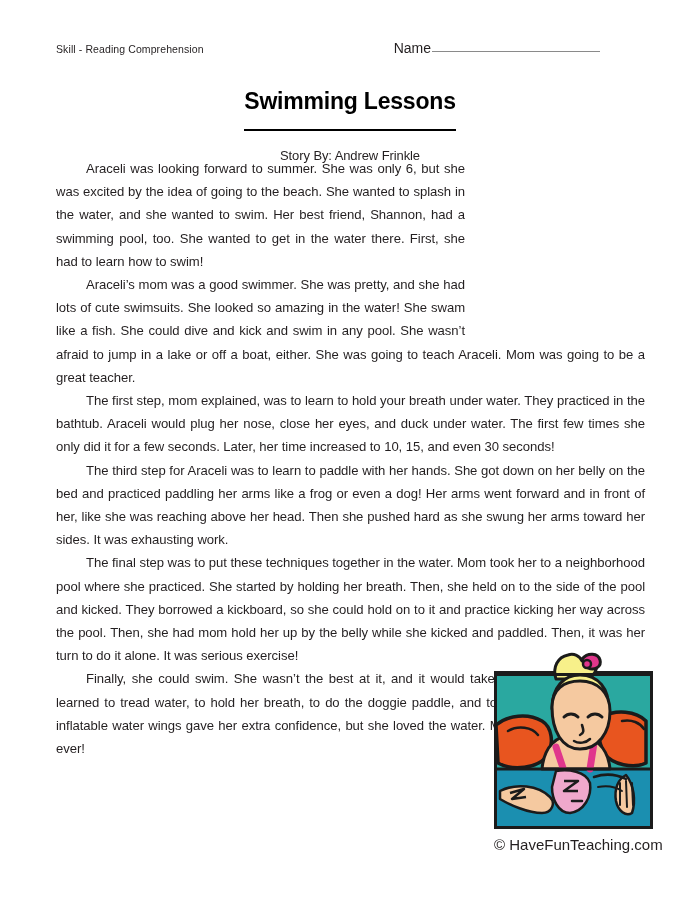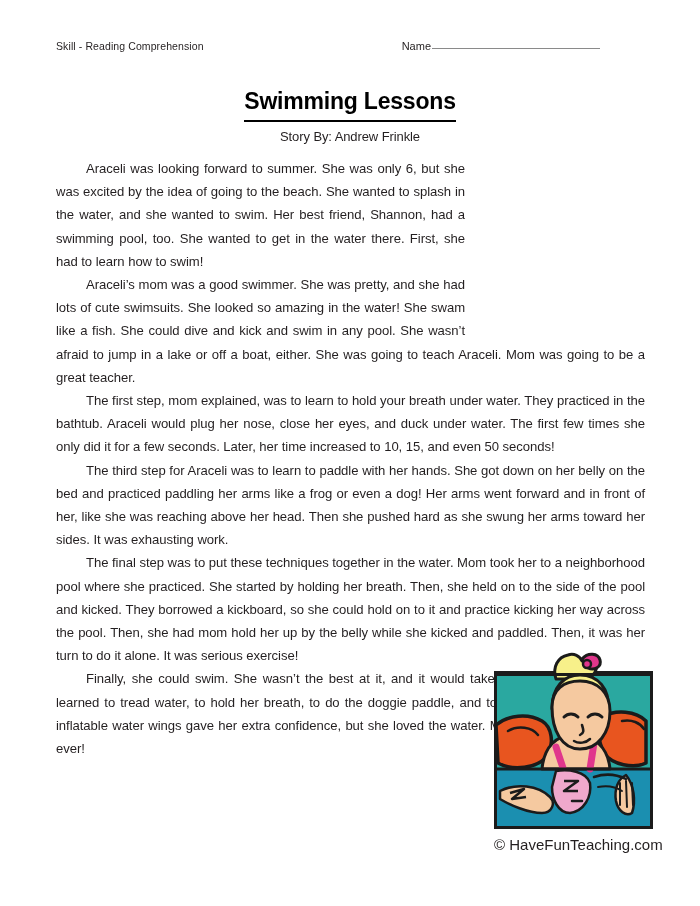--- a/index.html
+++ b/index.html
@@ -40,21 +40,21 @@
     color: #231f20;
     letter-spacing: 0.1px;
     white-space: nowrap;
   }
   .name-block {
     display: flex;
     align-items: baseline;
     margin-right: 44px;
   }
   .name-label {
-    font-size: 11px;
+    font-size: 14px;
     color: #231f20;
     white-space: nowrap;
   }
   .name-rule {
     display: inline-block;
     width: 168px;
     border-bottom: 1px solid #8a8a8a;
     margin-left: 1px;
     position: relative;
     top: -1px;
@@ -68,25 +68,25 @@
     width: 700px;
     text-align: center;
   }
   .title {
     font-size: 23px;
     font-weight: bold;
     color: #000000;
     letter-spacing: -0.2px;
     display: inline-block;
     border-bottom: 2px solid #000000;
-    padding-bottom: 6px;
+    padding-bottom: 15px;
     line-height: 1.15;
   }
   .byline {
-    margin-top: 7px;
+    margin-top: 17px;
     font-size: 13px;
     color: #231f20;
     letter-spacing: -0.1px;
   }
 
   
   .story {
     position: absolute;
     top: 157px;
     left: 56px;
@@ -161,21 +161,21 @@
 
   <div class="title-wrap">
     <div class="title">Swimming Lessons</div>
     <div class="byline">Story By: Andrew Frinkle</div>
   </div>
 
   <div class="story">
     <div class="float-spacer"></div>
     <p>Araceli was looking forward to summer. She was only 6, but she was excited by the idea of going to the beach. She wanted to splash in the water, and she wanted to swim. Her best friend, Shannon, had a swimming pool, too. She wanted to get in the water there. First, she had to learn how to swim!</p>
     <p>Araceli’s mom was a good swimmer. She was pretty, and she had lots of cute swimsuits. She looked so amazing in the water! She swam like a fish. She could dive and kick and swim in any pool. She wasn’t afraid to jump in a lake or off a boat, either. She was going to teach Araceli. Mom was going to be a great teacher.</p>
-    <p>The first step, mom explained, was to learn to hold your breath under water. They practiced in the bathtub. Araceli would plug her nose, close her eyes, and duck under water. The first few times she only did it for a few seconds. Later, her time increased to 10, 15, and even 50 seconds!</p>
+    <p>The first step, mom explained, was to learn to hold your breath under water. They practiced in the bathtub. Araceli would plug her nose, close her eyes, and duck under water. The first few times she only did it for a few seconds. Later, her time increased to 10, 15, and even 30 seconds!</p>
     <p>The third step for Araceli was to learn to paddle with her hands. She got down on her belly on the bed and practiced paddling her arms like a frog or even a dog! Her arms went forward and in front of her, like she was reaching above her head. Then she pushed hard as she swung her arms toward her sides. It was exhausting work.</p>
     <p>The final step was to put these techniques together in the water. Mom took her to a neighborhood pool where she practiced. She started by holding her breath. Then, she held on to the side of the pool and kicked. They borrowed a kickboard, so she could hold on to it and practice kicking her way across the pool. Then, she had mom hold her up by the belly while she kicked and paddled. Then, it was her turn to do it alone. It was serious exercise!</p>
     <p>Finally, she could swim. She wasn’t the best at it, and it would take more practice, but she’d learned to tread water, to hold her breath, to do the doggie paddle, and to float on her back. Some inflatable water wings gave her extra confidence, but she loved the water. Mom was the best teacher ever!</p>
   </div>
 
   <div class="illustration">
     <svg viewBox="0 0 159 178" xmlns="http://www.w3.org/2000/svg">
 
       <rect x="0" y="22" width="159" height="156" fill="#2aa8a0"></rect>
 

